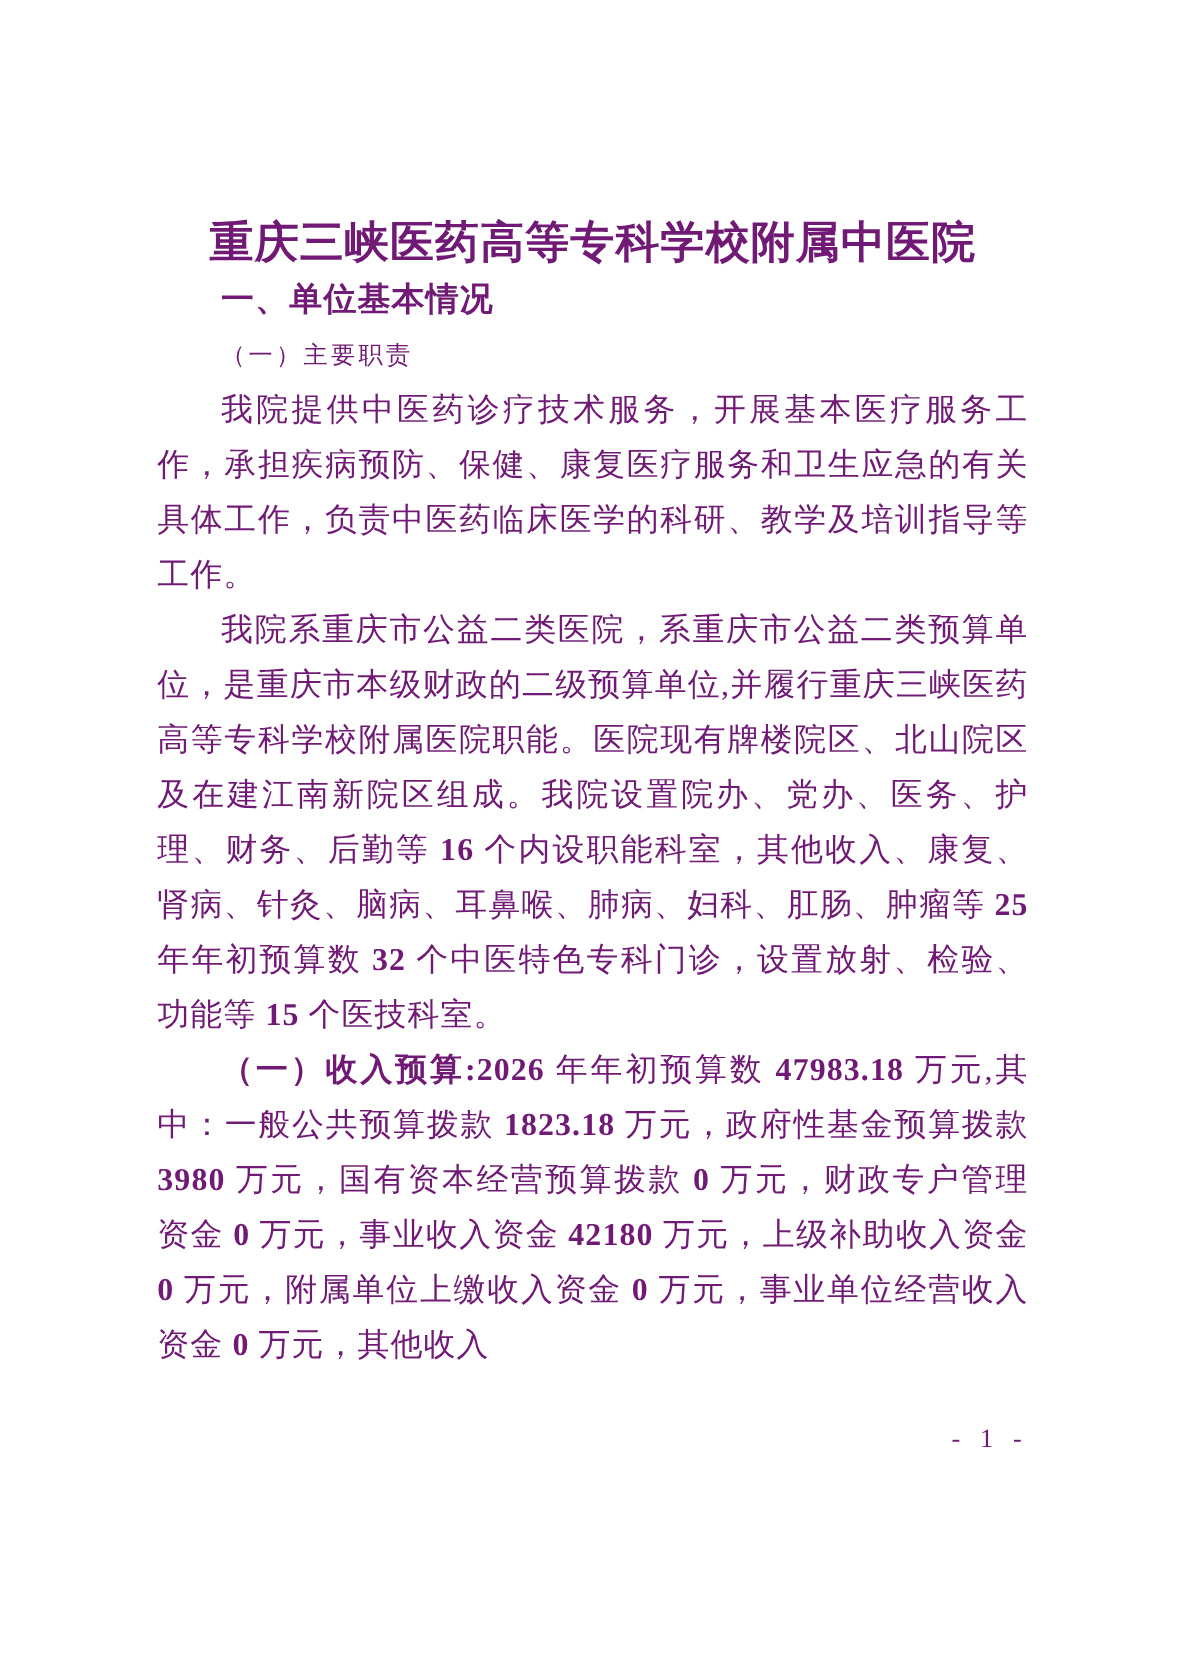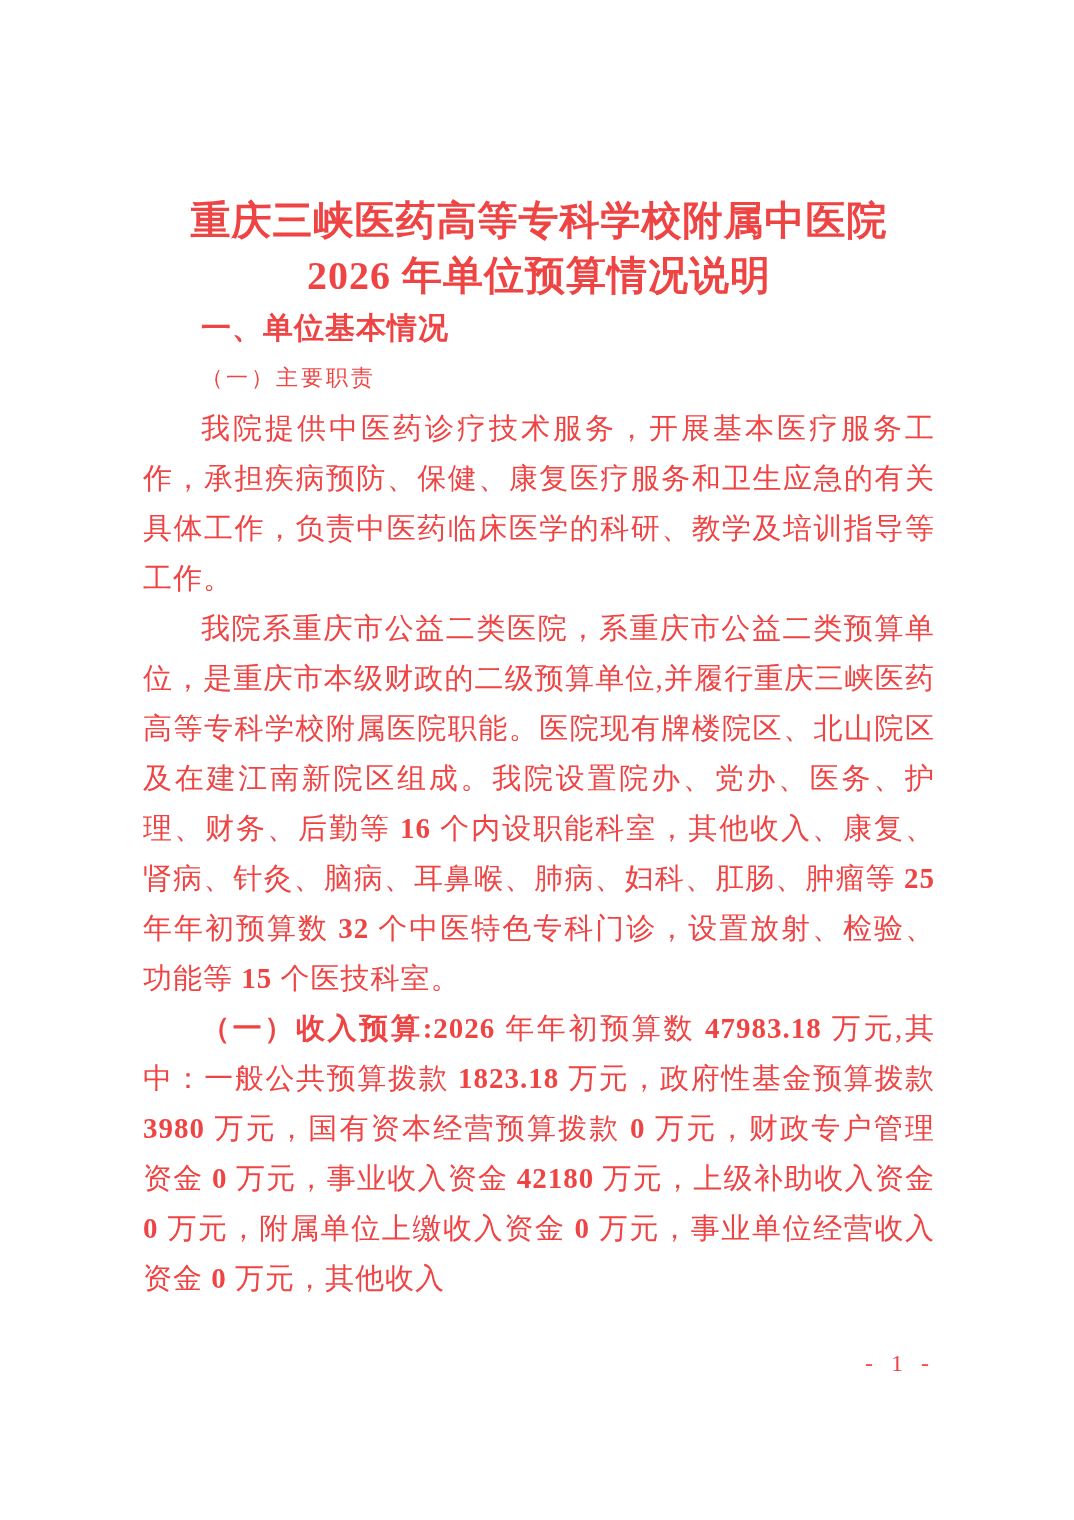--- a/index.html
+++ b/index.html
@@ -1,21 +1,21 @@
 <!DOCTYPE html>
 <html><head>
 <meta charset="utf-8">
 <style>
   html, body { margin: 0; padding: 0; background: #ffffff; }
   .page {
     position: relative;
     width: 1074px;
     height: 1520px;
     background: #ffffff;
-    color: #ef4444;
+    color: #701a75;
     box-sizing: border-box;
     padding: 193px 139px 0 143px;
     font-family: "Liberation Serif", serif;
     overflow: hidden;
   }
   .title-line {
     text-align: center;
     font-weight: 700;
     font-size: 40px;
     line-height: 55px;
@@ -57,21 +57,20 @@
     font-family: "Liberation Serif", serif;
     letter-spacing: 6px;
   }
 </style>
 </head>
 <body>
 
 <div class="page">
 
   <div class="title-line">重庆三峡医药高等专科学校附属中医院</div>
-  <div class="title-line">2026 年单位预算情况说明</div>
 
   <div class="h1 first">一、单位基本情况</div>
 
   <div class="h2">（一）主要职责</div>
 
   <div class="para"><span>我院提供中医药诊疗技术服务，开展基本医疗服务工作，承担疾病预防、保健、康复医疗服务和卫生应急的有关具体工作，负责中医药临床医学的科研、教学及培训指导等工作。</span></div>
 
 
   <div class="para"><span>我院系重庆市公益二类医院，系重庆市公益二类预算单位，是重庆市本级财政的二级预算单位,并履行重庆三峡医药高等专科学校附属医院职能。医院现有牌楼院区、北山院区及在建江南新院区组成。我院设置院办、党办、医务、护理、财务、后勤等 </span><span class="b">16</span><span> 个内设职能科室，其他收入、康复、肾病、针灸、脑病、耳鼻喉、肺病、妇科、肛肠、肿瘤等 </span><span class="b">25</span><span> 年年初预算数 </span><span class="b">32</span><span> 个中医特色专科门诊，设置放射、检验、功能等 </span><span class="b">15</span><span> 个医技科室。</span></div>
 

